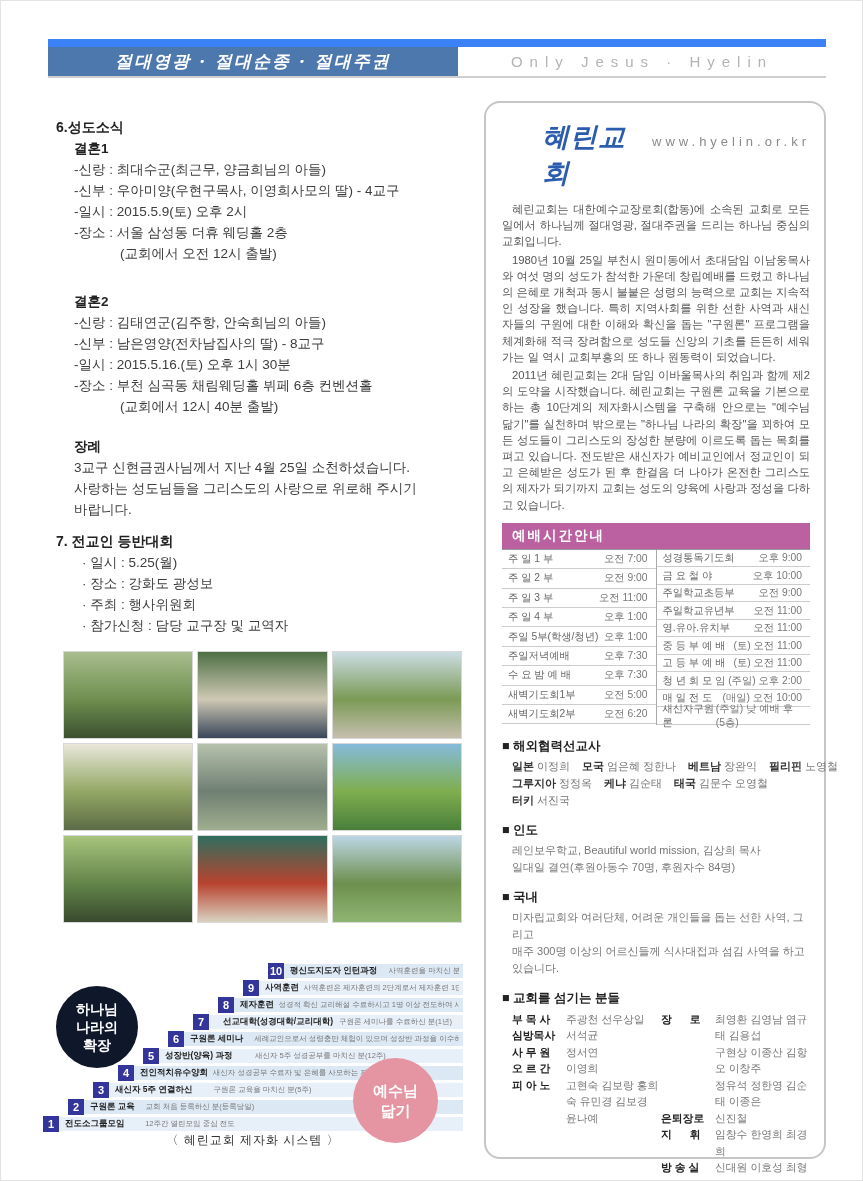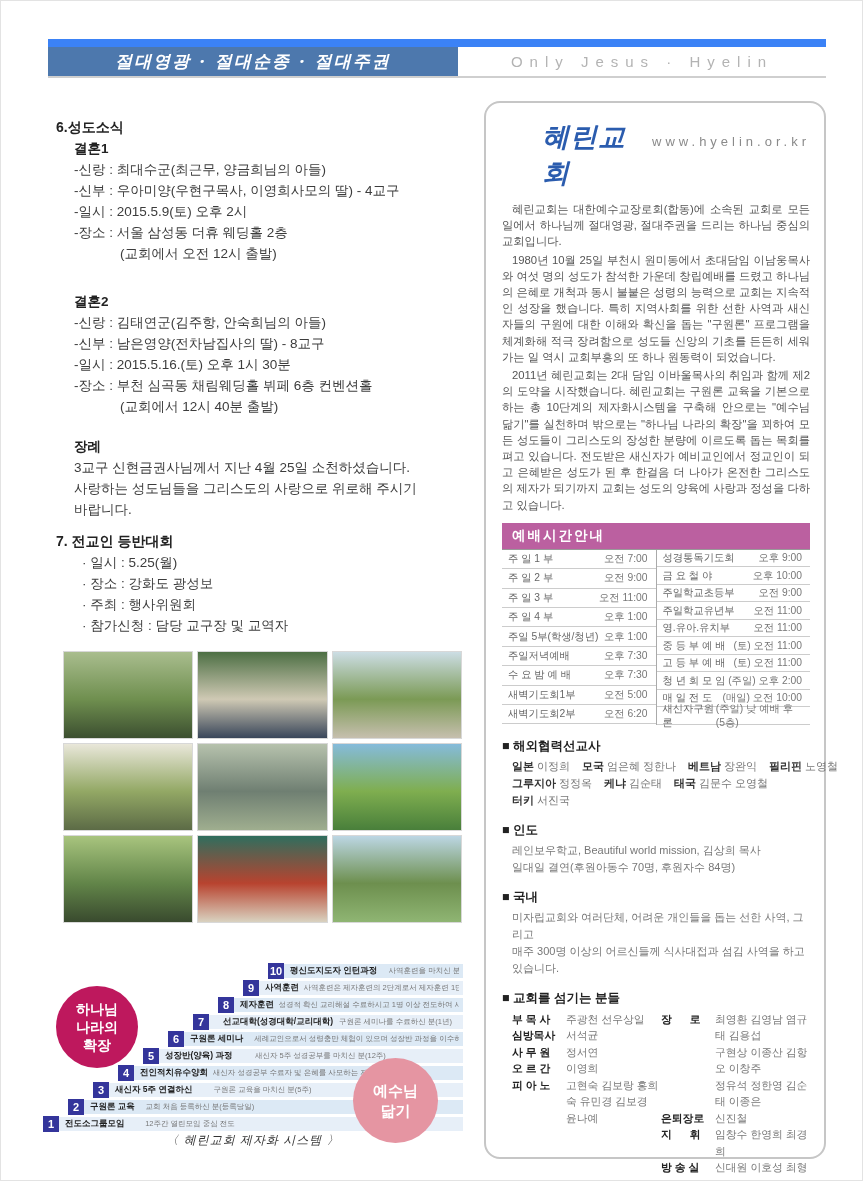--- a/index.html
+++ b/index.html
@@ -36,24 +36,24 @@
   .diagram{position:absolute;left:42px;top:963px;width:420px;height:190px;font-size:8px;}
   .step-row{position:absolute;height:14px;display:flex;align-items:center;}
   .step-bar{position:absolute;top:0;height:14px;background:#dce9f5;}
   .step-bar.alt{background:#e7eff8;}
   .step-num{position:absolute;top:-1px;width:16px;height:16px;background:#34359b;color:#fff;
             font-weight:bold;font-size:11px;display:flex;align-items:center;justify-content:center;}
   .step-title{position:absolute;top:1px;font-weight:bold;color:#222;font-size:8.5px;white-space:nowrap;}
   .step-desc{position:absolute;top:2px;color:#777;font-size:7.5px;white-space:nowrap;overflow:hidden;}
   .circle{position:absolute;border-radius:50%;display:flex;flex-direction:column;align-items:center;
           justify-content:center;color:#fff;font-weight:bold;z-index:3;text-align:center;}
-  .circle.green{left:13px;top:22px;width:82px;height:82px;background:#be185d;font-size:14px;line-height:18px;}
+  .circle.green{left:13px;top:22px;width:82px;height:82px;background:#0f172a;font-size:14px;line-height:18px;}
   .circle.pink{left:310px;top:94px;width:85px;height:85px;background:#e595a2;font-size:15px;line-height:20px;}
   .diagram-caption{position:absolute;left:0;top:168px;width:100%;text-align:center;
-                   font-size:12px;color:#333;letter-spacing:1px;font-style:italic;}
+                   font-size:12px;color:#333;letter-spacing:1px;}
 
   
   .rbox{position:absolute;left:483px;top:100px;width:342px;height:1058px;border:2px solid #c6c6c6;
         border-radius:16px;box-sizing:border-box;padding:14px 14px 10px 16px;background:#fff;}
   .logo-row{display:flex;align-items:baseline;margin:2px 0 10px 4px;}
   .logo-kr{font-family:"DejaVu Serif","Liberation Serif",serif;font-style:italic;font-weight:bold;
            font-size:27px;color:#2b5cae;letter-spacing:1px;margin-left:36px;}
   .logo-url{margin-left:12px;font-size:13px;color:#8a8a8a;letter-spacing:4px;}
   .intro p{margin:0 0 2px 0;font-size:11.3px;line-height:16.2px;color:#555;text-align:justify;
            text-indent:10px;word-break:break-all;}

